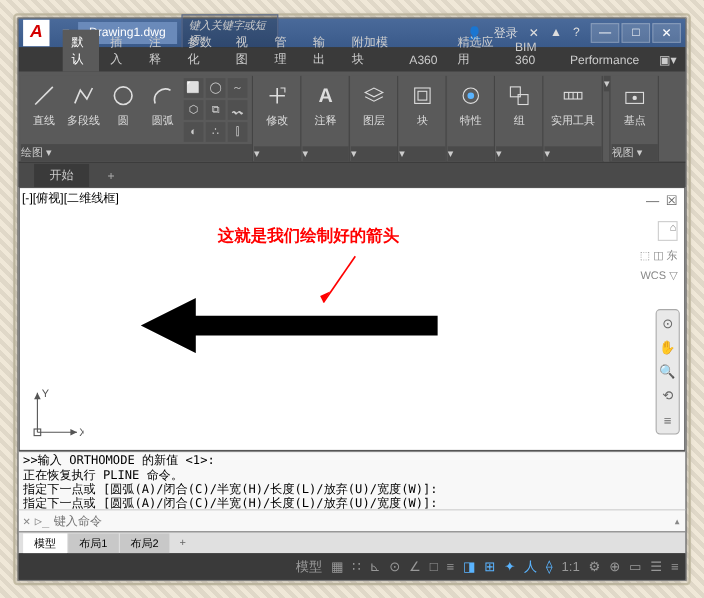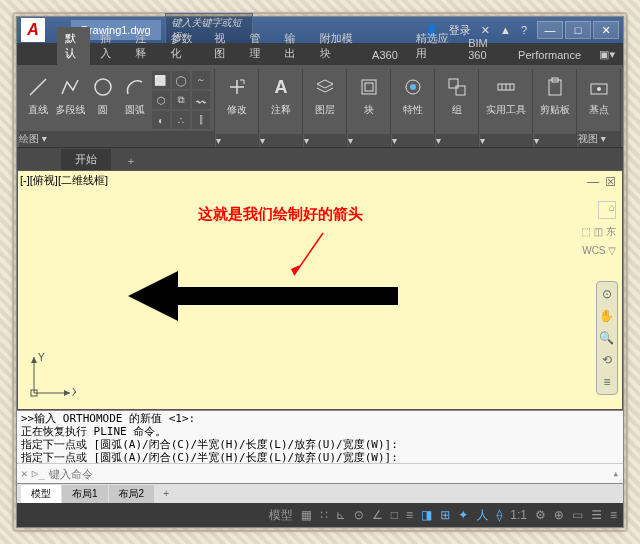--- a/index.html
+++ b/index.html
@@ -24,26 +24,26 @@
   
   .ribbon { background: #5a5a5a; display: flex; padding: 4px 2px 0 2px; gap: 1px; border-bottom: 1px solid #333; }
   .panel { display: flex; flex-direction: column; background: #5a5a5a; border-right: 1px solid #444; }
   .panel-body { display: flex; align-items: flex-start; padding: 2px 4px; gap: 2px; flex: 1; }
   .panel-label { background: #4a4a4a; color: #ccc; font-size: 10px; padding: 1px 0; }
   .bigbtn { display: flex; flex-direction: column; align-items: center; width: 34px; color: #ddd; font-size: 10px; gap: 2px; cursor: pointer; padding: 2px 0; }
   .bigbtn .ico { width: 28px; height: 28px; display: flex; align-items: center; justify-content: center; }
   .smallgrid { display: grid; grid-template-columns: repeat(3, 18px); grid-auto-rows: 18px; gap: 2px; }
   .smico { width: 18px; height: 18px; background: rgba(0,0,0,0.1); display: flex; align-items: center; justify-content: center; color: #ccc; font-size: 10px; }
   
-  .filetabs { height: 22px; background: #4a4a4a; display: flex; align-items: end; font-size: 11px; padding-left: 44px; gap: 8px; }
+  .filetabs { height: 22px; background: #4a4a4a; display: flex; align-items: end; font-size: 11px; padding-left: 14px; gap: 8px; }
   .ftab { padding: 3px 14px; color: #ccc; background: #3a3a3a; cursor: pointer; }
   .ftab.active { background: #2a2a2a; color: #fff; }
   .ftab-add { width: 24px; text-align: center; padding: 3px 0; color: #aaa; cursor: pointer; }
   
-  .canvas { flex: 1; background: #fef9c3; position: relative; overflow: hidden; border: 1px solid #555; }
+  .canvas { flex: 1; background: #ffffff; position: relative; overflow: hidden; border: 1px solid #555; }
   .vp-label { position: absolute; top: 2px; left: 2px; font-size: 11px; color: #000; }
   .vp-close { position: absolute; top: 4px; right: 6px; display: flex; gap: 6px; font-size: 12px; color: #666; }
   .annotation { position: absolute; top: 34px; left: 180px; color: #ff0000; font-size: 15px; font-weight: bold; }
   .ann-arrow { position: absolute; top: 60px; left: 270px; }
   .big-arrow { position: absolute; top: 100px; left: 110px; }
   .ucs { position: absolute; bottom: 8px; left: 8px; }
   .viewcube-area { position: absolute; top: 30px; right: 6px; font-size: 10px; color: #888; text-align: right; }
   .navbar { position: absolute; right: 4px; top: 110px; width: 22px; background: rgba(200,200,200,0.4); border: 1px solid #aaa; border-radius: 4px; display: flex; flex-direction: column; align-items: center; gap: 6px; padding: 4px 0; }
   .navico { width: 16px; height: 16px; color: #666; font-size: 12px; display:flex; align-items:center; justify-content:center; }
   
@@ -239,31 +239,20 @@
                   <line x1="11" y1="8" x2="11" y2="14" stroke="#ddd"></line>
                   <line x1="15" y1="8" x2="15" y2="14" stroke="#ddd"></line>
                 </svg>
               </div>
               <span>实用工具</span>
             </div>
           </div>
           <div class="panel-label">▾</div>
         </div>
     <div class="panel">
-          <div class="panel-body">
-            <div class="bigbtn">
-              <div class="ico">
-                <svg width="22" height="22">
-                  <rect x="5" y="4" width="12" height="15" stroke="#ddd" fill="none"></rect>
-                  <rect x="8" y="2" width="6" height="4" stroke="#ddd" fill="none"></rect>
-                </svg>
-              </div>
-              <span>剪贴板</span>
-            </div>
-          </div>
           <div class="panel-label">▾</div>
         </div>
     <div class="panel">
           <div class="panel-body">
             <div class="bigbtn">
               <div class="ico">
                 <svg width="22" height="22">
                   <rect x="3" y="8" width="16" height="10" stroke="#ddd" fill="none"></rect>
                   <circle cx="11" cy="13" r="2" fill="#ddd"></circle>
                 </svg>

